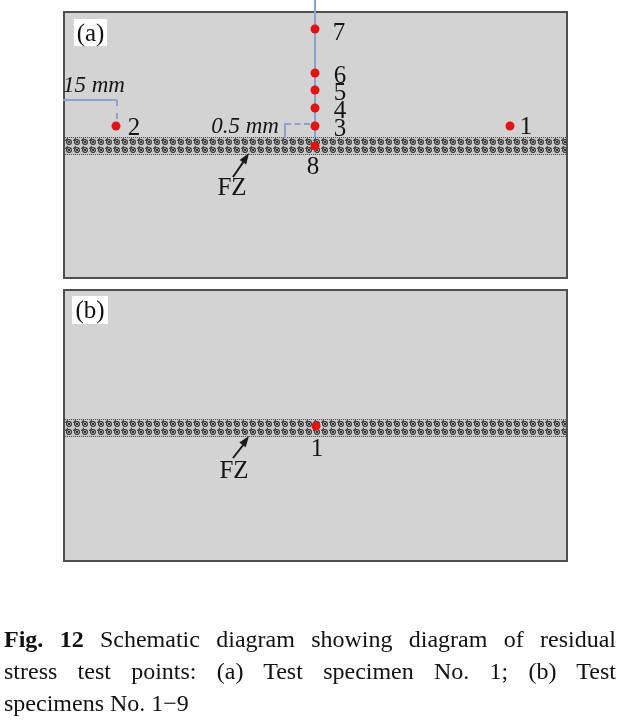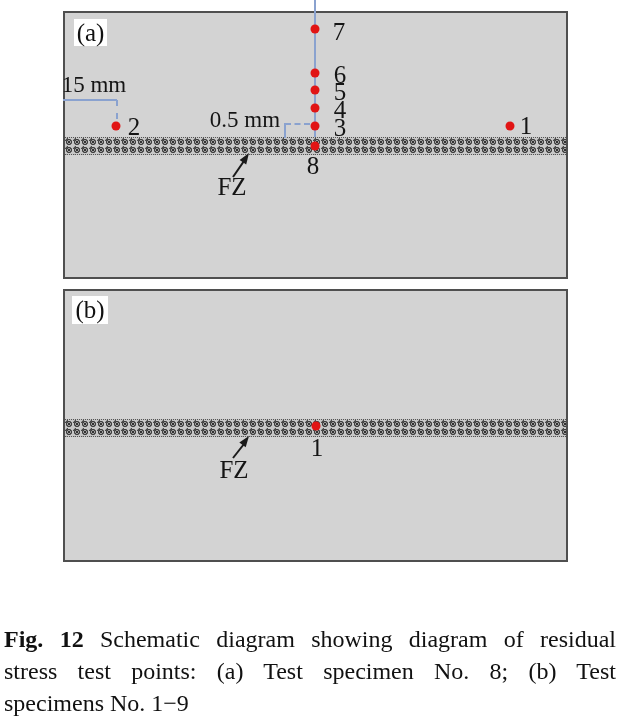--- a/index.html
+++ b/index.html
@@ -33,21 +33,21 @@
     font-size:25px; color:#111;
   }
   #label-a-box { left:74px; top:19px;  width:33px; height:27px; line-height:27px; }
   #label-b-box { left:72px; top:296px; width:36px; height:28px; line-height:28px; }
 
   .ptxt {
     position:absolute; font-size:25px; color:#151515; white-space:nowrap;
     line-height:1;
   }
   .centered { transform:translate(-50%,-50%); }
-  .dim-label { font-size:23px; }
+  .dim-label { font-size:23px;font-style:italic; }
 
   .dot {
     position:absolute; width:9px; height:9px; border-radius:50%;
     background:#e11414; transform:translate(-50%,-50%);
   }
 
   .blue { background:#8aa2cf; }
   #scanline-vertical { position:absolute; left:314px; top:0; width:2px; height:137px; }
   #dim15-line-h      { position:absolute; left:63px;  top:99px;  width:54px; height:2px; }
   #dim15-line-v      { position:absolute; left:116px; top:100px; height:19px; width:0;
@@ -79,42 +79,42 @@
   <div class="band" id="band-b"></div>
 
   <div class="blue" id="scanline-vertical"></div>
 
   <div class="blue" id="dim15-line-h"></div>
   <div id="dim15-line-v"></div>
   <div class="ptxt dim-label centered" style="left:94px; top:84px;">15 mm</div>
 
   <div id="dim05-line-h"></div>
   <div class="blue" id="dim05-line-v"></div>
-  <div class="ptxt dim-label centered" style="left:245px; top:119px;">0.5 mm</div>
+  <div class="ptxt dim-label centered" style="left:245px; top:125px;">0.5 mm</div>
 
   <div class="corner-label" id="label-a-box">(a)</div>
   <div class="corner-label" id="label-b-box">(b)</div>
 
   <div class="ptxt centered" style="left:232px; top:186px;">FZ</div>
   <svg class="arrow-svg" style="left:225px; top:148px;" width="30" height="34">
     <line x1="8" y1="29" x2="19" y2="13"></line>
     <polygon points="24,5 21.2,16.4 14.6,12"></polygon>
   </svg>
 
   <div class="ptxt centered" style="left:234px; top:469px;">FZ</div>
   <svg class="arrow-svg" style="left:225px; top:431px;" width="30" height="32">
     <line x1="8" y1="27" x2="19" y2="13"></line>
     <polygon points="24,5 20.7,16.3 14.3,11.5"></polygon>
   </svg>
 
   <div class="caption-line cap-justify" style="left:4px; top:626px;">
     <b class="figno">Fig. 12</b>
     <span>Schematic diagram showing diagram of residual</span>
   </div>
-  <div class="caption-line cap-justify" style="left:4px; top:658px;">stress test points: (a) Test specimen No. 8; (b) Test</div>
+  <div class="caption-line cap-justify" style="left:4px; top:658px;">stress test points: (a) Test specimen No. 1; (b) Test</div>
   <div class="caption-line" style="left:4px; top:690px;">specimens No. 1−9</div>
 
 <div class="dot" style="left: 315px; top: 29px;"></div>
     <div class="ptxt centered" style="left: 339px; top: 31px;">7</div>
     <div class="dot" style="left: 315px; top: 73px;"></div>
     <div class="ptxt centered" style="left: 340px; top: 74px;">6</div>
     <div class="dot" style="left: 315px; top: 90px;"></div>
     <div class="ptxt centered" style="left: 340px; top: 91px;">5</div>
     <div class="dot" style="left: 315px; top: 108px;"></div>
     <div class="ptxt centered" style="left: 340px; top: 109px;">4</div>

